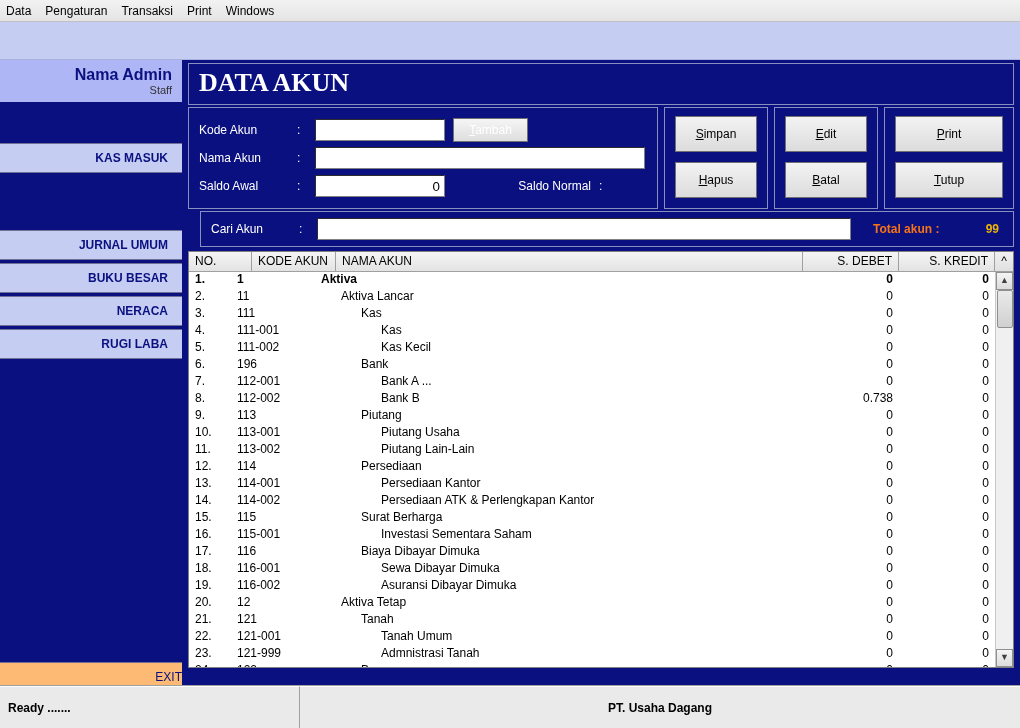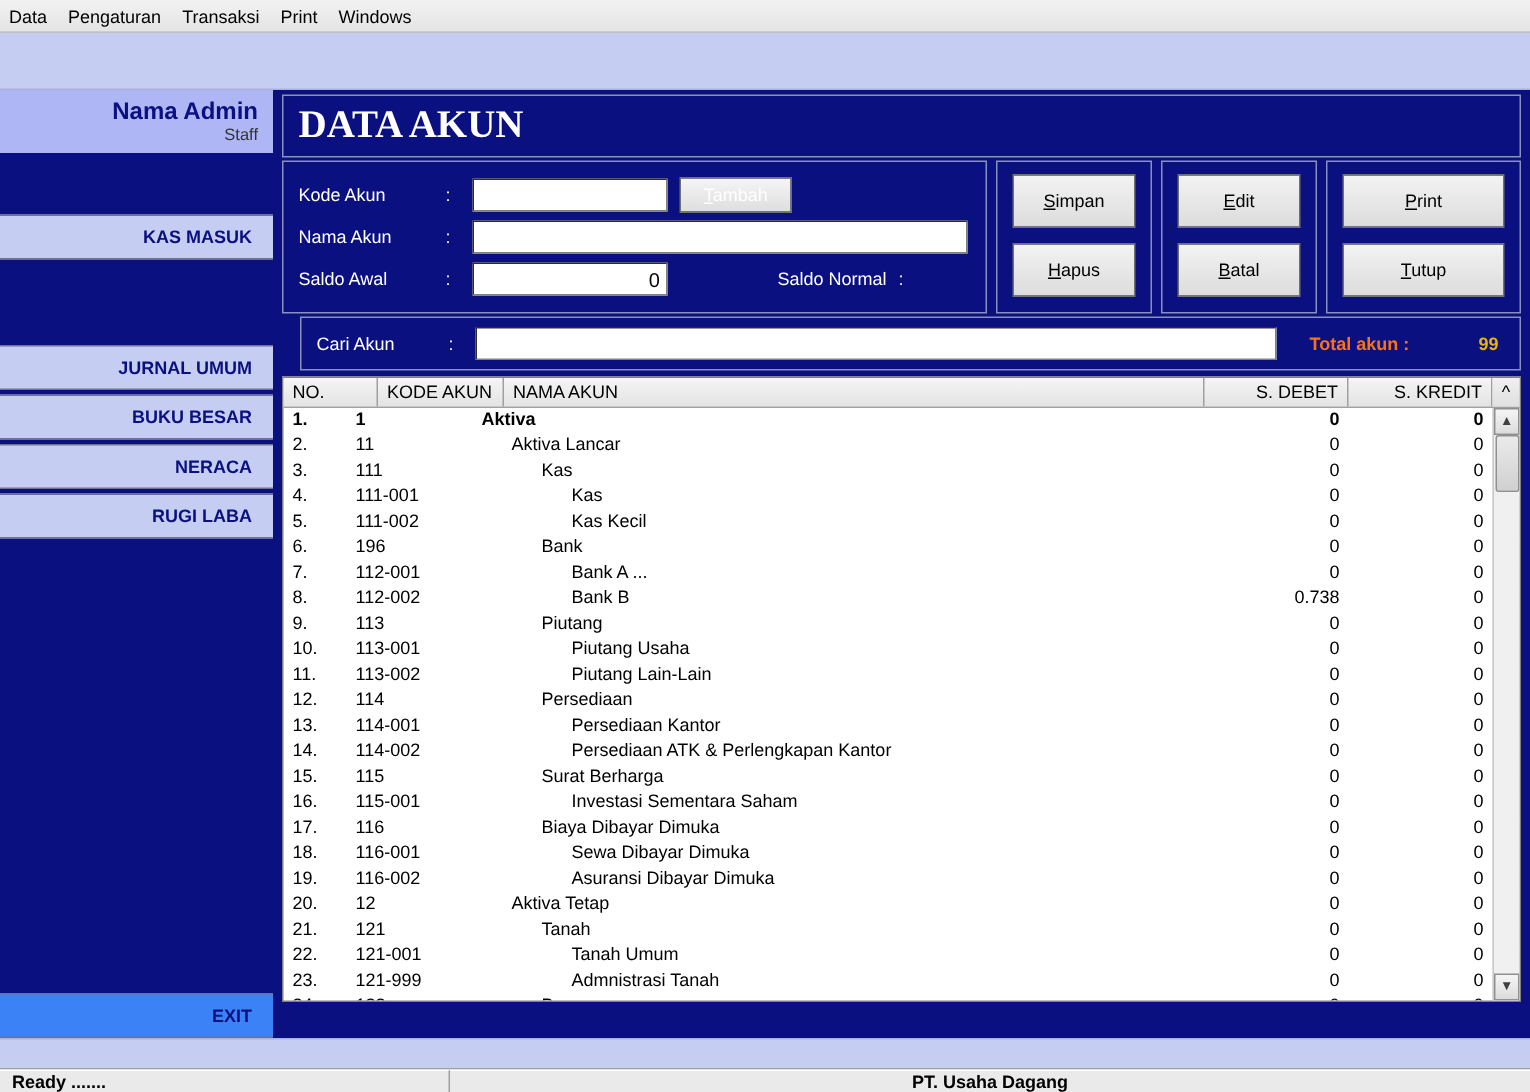--- a/index.html
+++ b/index.html
@@ -12,21 +12,21 @@
   .toolbar { height:38px; background:#c5cdf2; border-bottom:1px solid #a9b2dc; }
 
   .main { display:flex; position:relative; height:calc(100% - 22px - 38px - 26px); }
 
   .sidebar { width:182px; background:#0b1080; display:flex; flex-direction:column; }
   .user-box { background:#aeb6f5; height:44px; text-align:right; padding:6px 10px; border-bottom:2px solid #0b1080; }
   .user-box .name { color:#0b1080; font-weight:bold; font-size:16px; }
   .user-box .role { color:#333; font-size:11px; }
   .side-group { padding-top:24px; }
   .side-btn { display:block; background:#c5cdf2; height:30px; line-height:29px; text-align:right; padding-right:14px; color:#0b1080; font-weight:bold; border-top:1px solid #707094; border-bottom:1px solid #707094; margin-top:3px; font-size:12px; cursor:pointer; }
-  .exit-btn { margin-top:auto; margin-bottom:10px; background:#3b82f6; height:30px; line-height:29px; text-align:right; padding-right:14px; color:#0b1080; font-weight:bold; border-top:1px solid #707094; border-bottom:1px solid #707094; cursor:pointer; }
+  .exit-btn { margin-top:auto; margin-bottom:10px; background:#fdba74; height:30px; line-height:29px; text-align:right; color:#0b1080; font-weight:normal; border-top:1px solid #707094; border-bottom:1px solid #707094; cursor:pointer; }
 
   .content { flex:1; background:#0b1080; padding:3px 6px 6px 6px; position:relative; overflow:hidden; }
 
   .title-panel { border:1px solid #8890c0; padding:4px 0 6px 10px; }
   .title-panel .title { font-family:"Times New Roman", serif; font-size:26px; font-weight:bold; color:#fff; }
 
   .form-panel { border:1px solid #8890c0; padding:8px 10px; color:#fff; flex:1; }
   .form-line { display:flex; align-items:center; height:28px; gap:8px; }
   .form-label { width:90px; }
   .colon { width:10px; }
@@ -66,21 +66,21 @@
   .bold { font-weight:bold; }
   .indent-1 { padding-left: 20px; }
   .indent-2 { padding-left: 40px; }
   .indent-3 { padding-left: 60px; }
 
   .scrollbar { position:absolute; right:0; top:20px; bottom:0; width:18px; background:#f0f0f0; border-left:1px solid #c8c8c8; }
   .sb-btn { width:100%; height:18px; background:linear-gradient(#f5f5f5,#dcdcdc); border:1px solid #909090; text-align:center; line-height:14px; font-size:9px; cursor:pointer; color:#404040; }
   .sb-thumb { position:absolute; top:18px; width:16px; left:1px; height:38px; background:linear-gradient(#eaeaea,#d0d0d0); border:1px solid #909090; border-radius:2px; }
   .sb-bottom { position:absolute; bottom:0; }
 
-  .statusbar { position:absolute; bottom:0; left:0; right:0; height:16px; background:#eaeaea; border-top:1px solid #a0a0a0; display:flex; align-items:center; font-size:12px; font-weight:bold; }
+  .statusbar { position:absolute; bottom:0; left:0; right:0; height:43px; background:#eaeaea; border-top:1px solid #a0a0a0; display:flex; align-items:center; font-size:12px; font-weight:bold; }
   .sb-cell { border-top:1px solid #fff; padding:0 8px; height:100%; display:flex; align-items:center; }
   .divider { height:10px; border-top:1px solid #a9b2dc; background:#c5cdf2; }
 
 </style>
 </head>
 <body>
 
 <div class="menubar">
   <span>Data</span>
   <span>Pengaturan</span>

